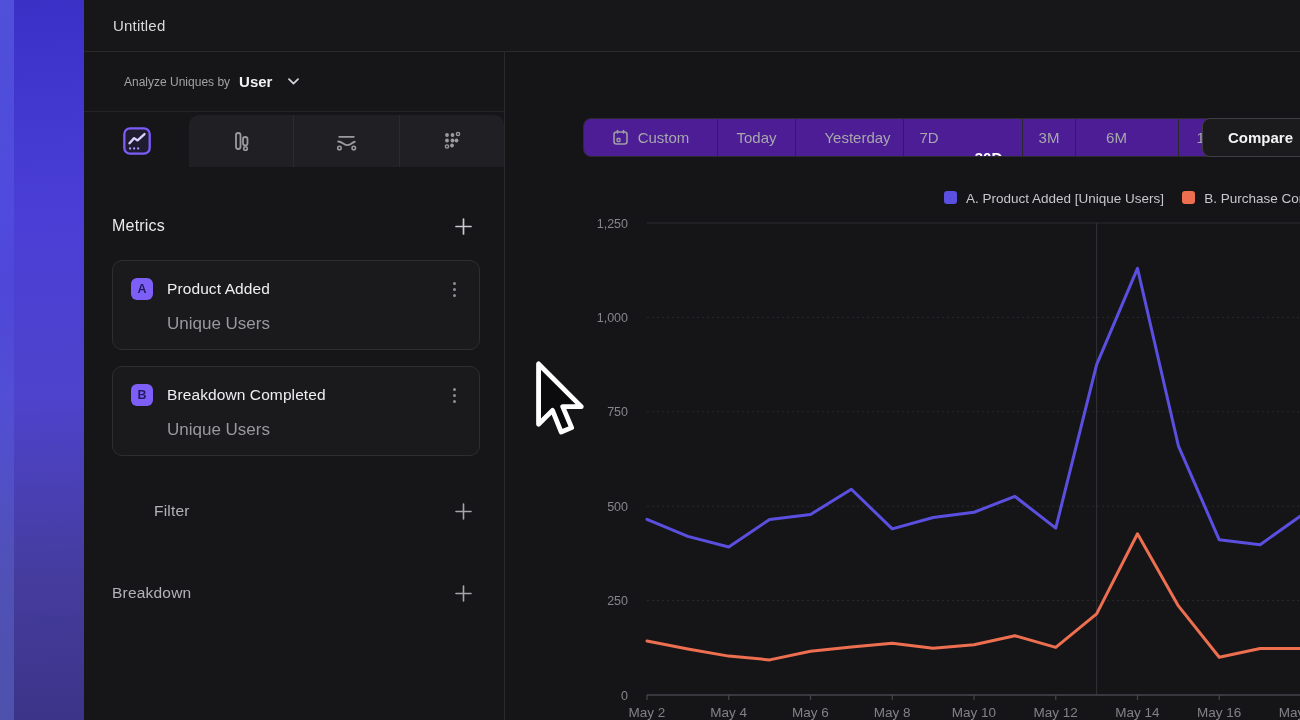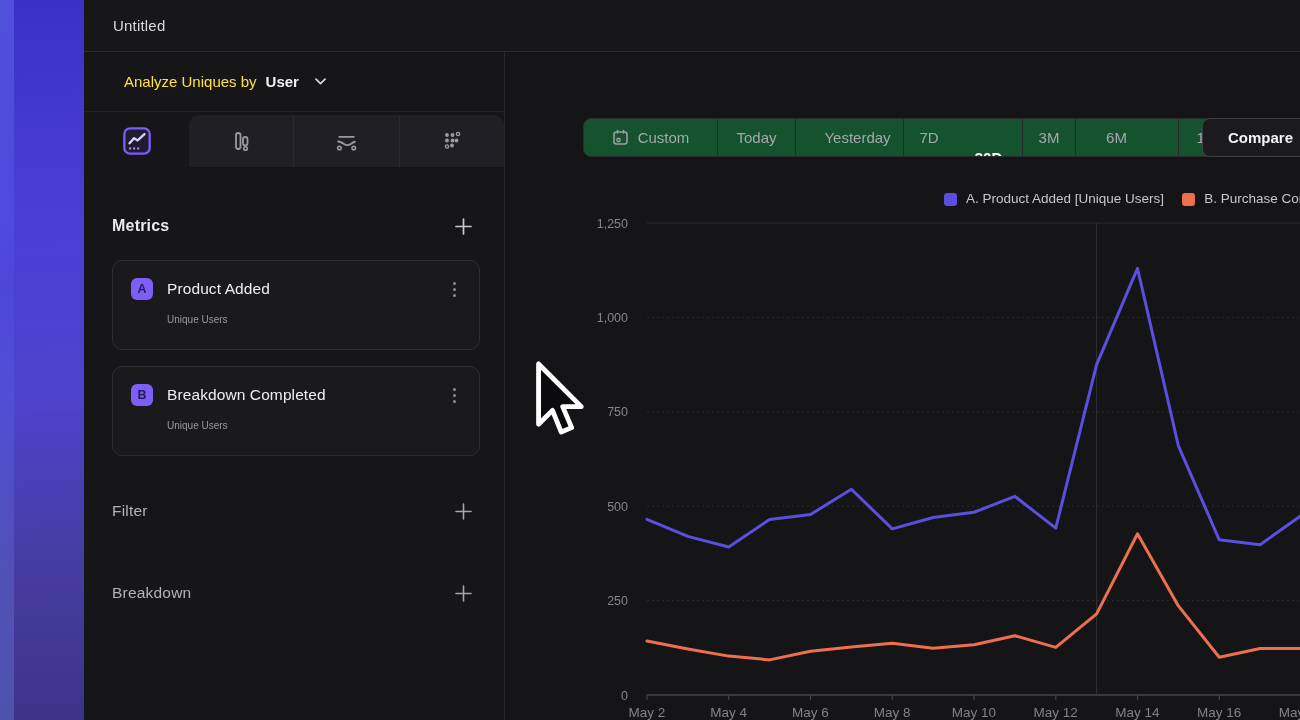--- a/index.html
+++ b/index.html
@@ -18,61 +18,61 @@
 
   .topbar { position:absolute; left:0; top:0; width:100%; height:52px; background:#17171a;
     border-bottom:1px solid #2a2a2d; display:flex; align-items:center; padding-left:29px; }
   .topbar .title { color:#d9d9dc; font-size:15px; letter-spacing:.2px; }
 
   
   .sidebar { position:absolute; left:0; top:52px; width:421px; height:668px;
     background:#161619; border-right:1px solid #29292c; }
   .analyze-row { position:absolute; left:0; top:0; width:100%; height:60px;
     border-bottom:1px solid #232326; display:flex; align-items:center; padding-left:40px; gap:9px; }
-  .analyze-label { color:#fde047; font-size:15px; }
+  .analyze-label { color:#a3a3a3; font-size:12px; }
   .analyze-value { color:#f2f2f4; font-size:15px; font-weight:bold; display:flex; align-items:center; gap:16px; cursor:pointer; }
 
   .tabs-row { position:absolute; left:0; top:60px; width:100%; height:55px; }
   .tab-selected { position:absolute; left:28px; top:7px; width:50px; height:44px;
     display:flex; align-items:center; justify-content:center; border-radius:8px 8px 0 0; }
   .tab-strip { position:absolute; left:105px; top:3px; right:0; height:52px; background:#202024;
     border-radius:10px 10px 0 0; display:flex; }
   .tab-cell { flex:1; display:flex; align-items:center; justify-content:center; cursor:pointer; }
   .tab-cell + .tab-cell { border-left:1px solid #2b2b2f; }
 
   .section-title-row { position:absolute; left:28px; right:28px; display:flex; align-items:center; justify-content:space-between; }
-  .metrics-title { color:#eaeaed; font-size:16px; font-weight:bold; letter-spacing:.2px; }
+  .metrics-title { color:#eaeaed; font-size:16px; font-weight:normal; letter-spacing:.2px; }
   .soft-title { color:#b2b2b8; font-size:15.5px; letter-spacing:.2px; }
   .add-btn { width:26px; height:26px; display:flex; align-items:center; justify-content:center; cursor:pointer; }
 
   .metric-card { position:absolute; left:28px; width:368px; height:90px; background:#1a1a1d;
     border:1px solid #2e2e31; border-radius:10px; padding:17px 16px 0 18px; cursor:pointer; }
   .metric-head { display:flex; align-items:center; gap:14px; }
   .metric-badge { width:22px; height:22px; border-radius:6px; background:#7d5ff7; color:#221c5e;
     font-size:12.5px; font-weight:bold; display:flex; align-items:center; justify-content:center; }
   .metric-name { color:#efeff2; font-size:15.5px; font-weight:normal; letter-spacing:.1px; flex:1; }
-  .metric-sub { color:#98989e; font-size:10px; margin:14px 0 0 36px; }
+  .metric-sub { color:#98989e; font-size:17px; margin:14px 0 0 36px; }
   .kebab { display:flex; flex-direction:column; gap:3px; align-items:center; width:18px; cursor:pointer; }
   .kebab i { width:3px; height:3px; border-radius:50%; background:#8d8d93; }
 
   
   .main { position:absolute; left:421px; top:52px; width:795px; height:668px; background:#151518; }
 
   .range-control { position:absolute; left:78px; top:66px; height:39px; display:flex;
-    background:#14532d; border:1px solid #2c2c30; border-radius:8px; overflow:hidden; }
+    background:#4c1d95; border:1px solid #2c2c30; border-radius:8px; overflow:hidden; }
   .range-seg { display:flex; align-items:center; justify-content:center; gap:9px;
     color:#a7a7ad; font-size:15px; cursor:pointer; white-space:nowrap; }
   .range-seg + .range-seg { border-left:1px solid #29292d; }
   .range-seg.sel { background:#303036; color:#ffffff; font-weight:bold;margin-top:38px; }
   .compare-btn { position:absolute; left:697px; top:66px; height:39px; width:120px;
     background:#1b1b1e; border:1px solid #3e3e44; border-radius:8px; color:#f4f4f6;
     font-size:15px; font-weight:bold; display:flex; align-items:center; padding-left:25px; cursor:pointer; }
 
   .legend { position:absolute; left:439px; top:139px; display:flex; gap:18px; white-space:nowrap; }
-  .legend-item { display:flex; align-items:flex-end; gap:9px; }
+  .legend-item { display:flex; align-items:flex-start; gap:9px; }
   .legend-swatch { width:13px; height:13px; border-radius:3px; }
   .legend-label { color:#c7c7cc; font-size:13.5px; }
 
   .chart-wrap { position:absolute; left:0; top:118px; width:795px; height:550px; }
   svg text { font-family:"Liberation Sans", sans-serif; }
 
   
   .cursor { position:absolute; left:533px; top:360px; width:52px; height:84px; pointer-events:none; z-index:50; }
 </style>
 </head>
@@ -169,21 +169,21 @@
           <span class="metric-name">Breakdown Completed</span>
           <span class="kebab">
               <i></i>
               <i></i>
               <i></i>
             </span>
         </div>
         <div class="metric-sub">Unique Users</div>
       </div>
 
-      <div class="section-title-row" style="top:446px;">
+      <div class="section-title-row" style="top:446px;margin-left:42px;">
         <span class="soft-title">Filter</span>
         <span class="add-btn">
           <svg width="19" height="19" viewBox="0 0 19 19">
               <path d="M9.5 2 V17 M2 9.5 H17" stroke="#a5a5ab" stroke-width="1.6" stroke-linecap="round"></path>
             </svg>
         </span>
       </div>
 
       <div class="section-title-row" style="top:528px;gap:44px;">
         <span class="soft-title">Breakdown</span>

